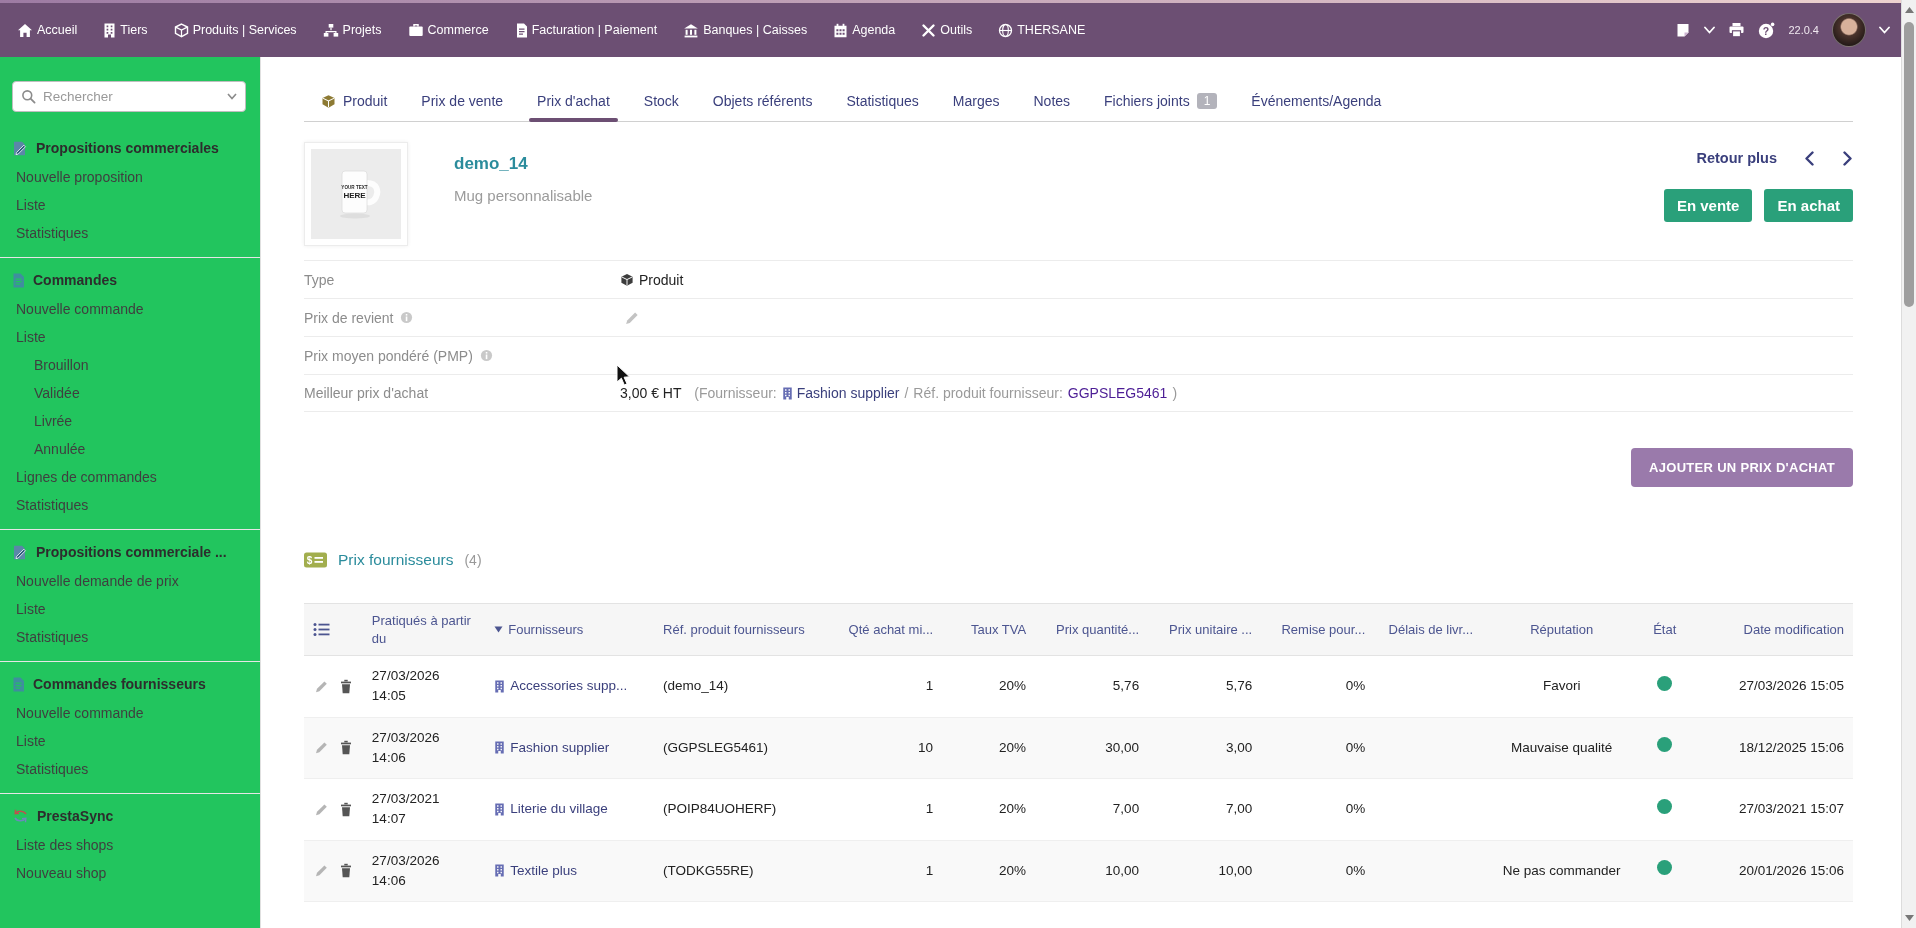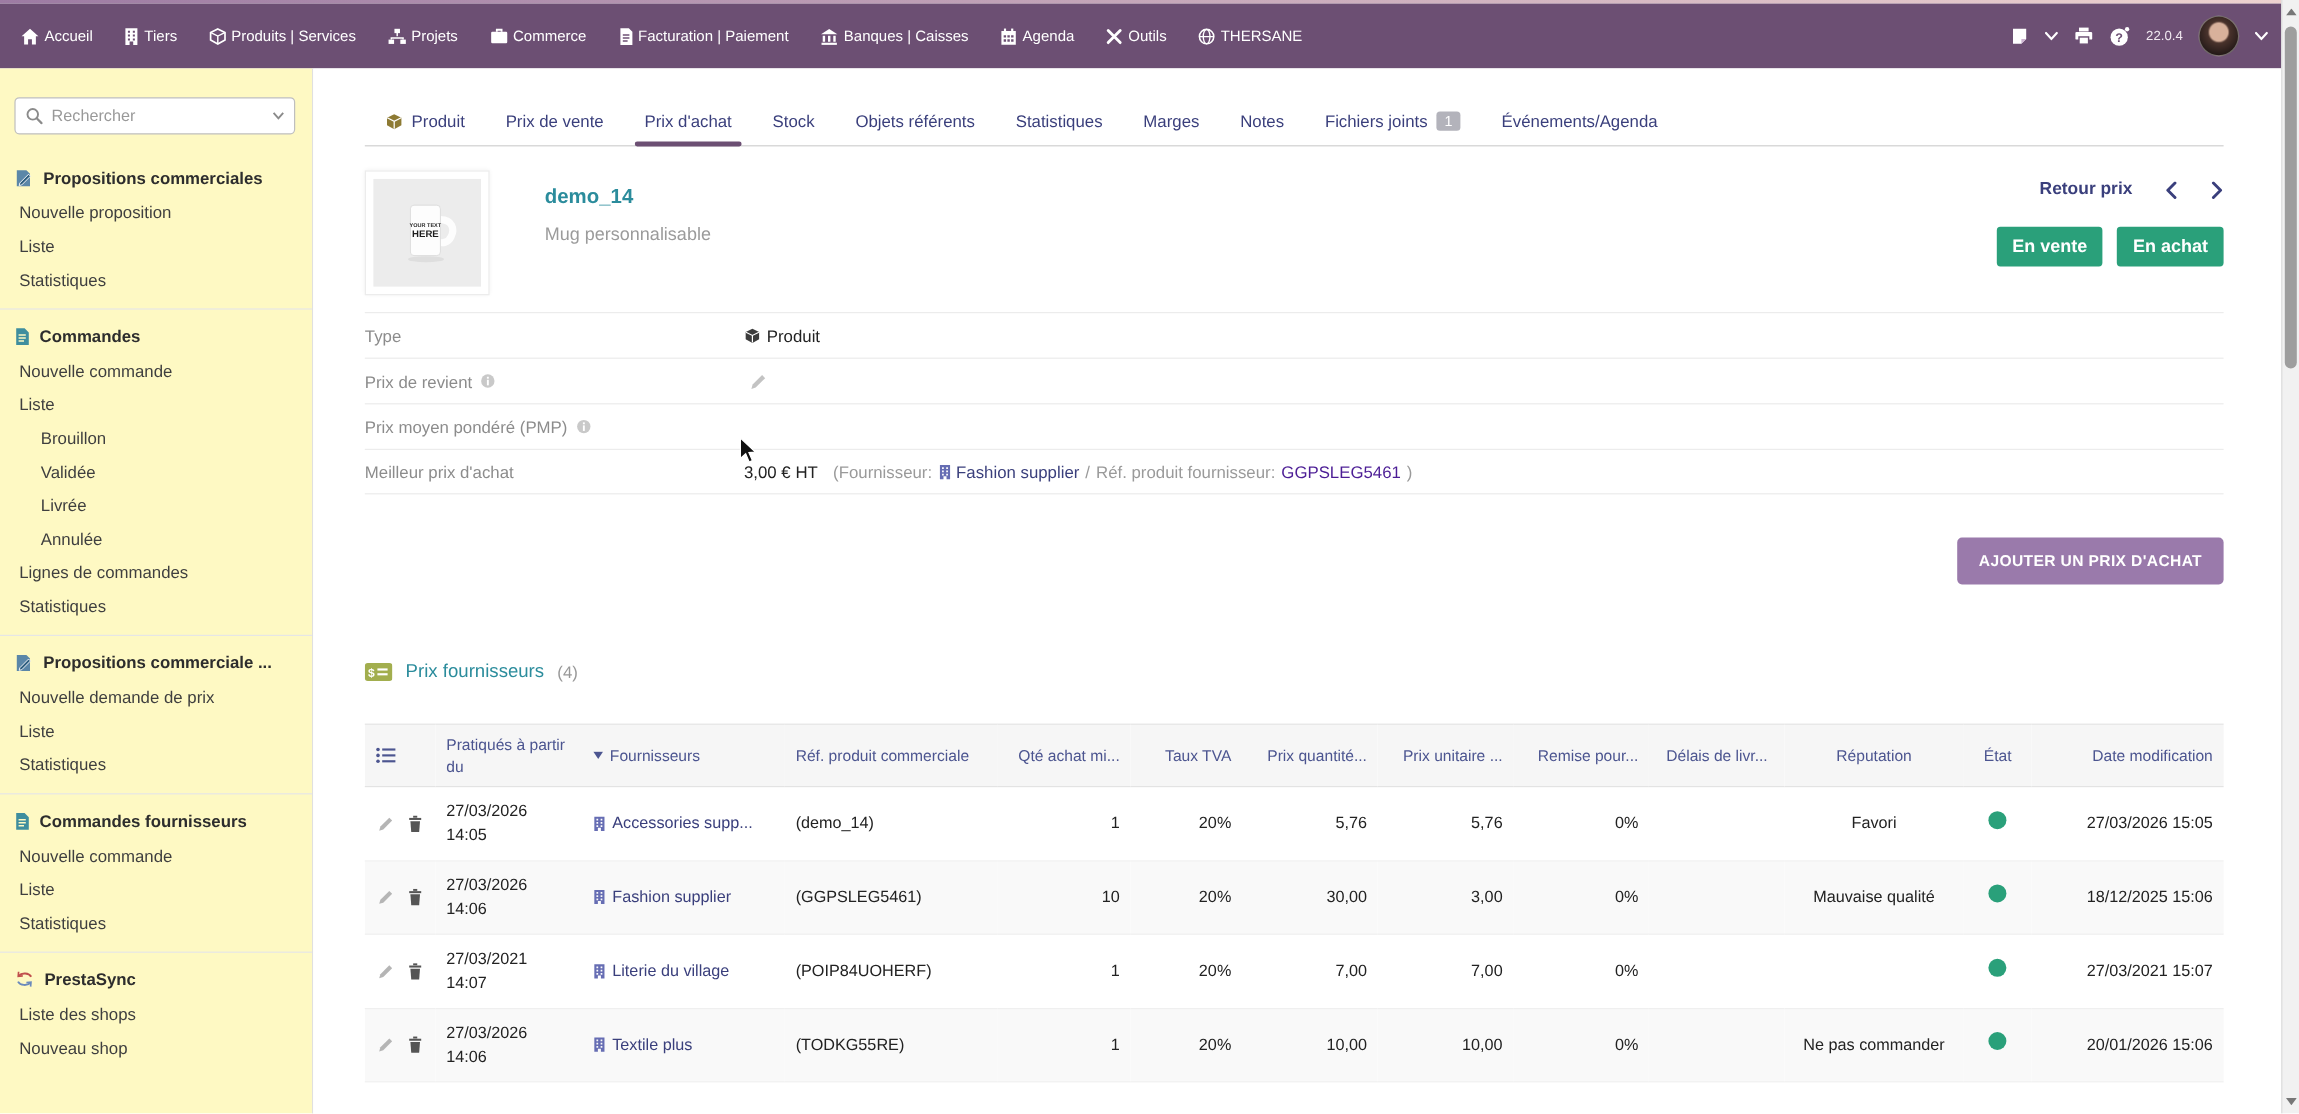--- a/index.html
+++ b/index.html
@@ -11,21 +11,21 @@
   #topbar { height:54px; background:var(--purple,#6c4f73); display:flex; align-items:stretch; position:relative; }
   #menu-left { display:flex; align-items:stretch; padding-left:4px; }
   .menu-item { display:flex; flex-direction:row; align-items:center; justify-content:center; gap:4px; padding:0 13px; color:#fff; font-size:12.5px; cursor:pointer; white-space:nowrap; }
   .menu-item .ic { height:15px; display:flex; align-items:center; }
   #menu-right { position:absolute; right:26px; top:0; height:54px; display:flex; align-items:center; gap:13px; color:#fff; }
   .tb-version { font-size:11px; color:#f0e8f0; }
   .avatar { width:34px; height:34px; border-radius:50%; background:radial-gradient(circle at 50% 40%, #d8b19b 0%, #d8b19b 30%, #4a332c 36%, #241a18 75%); border:1px solid rgba(255,255,255,.35); }
   .ic svg { display:block; }
 
   
-  #sidebar { position:absolute; left:0; top:57px; bottom:0; width:261px; background:#fef9c3; border-right:1px solid #e0e0e0; font-size:14px; }
+  #sidebar { position:absolute; left:0; top:57px; bottom:0; width:261px; background:#22c55e; border-right:1px solid #e0e0e0; font-size:14px; }
   .searchbox { margin:24px 14px 14px 12px; height:31px; background:#fff; border:1px solid #bfbfbf; border-radius:4px; display:flex; align-items:center; padding:0 8px; gap:7px; color:#999; cursor:text; }
   .searchbox .ph { flex:1; font-size:13.5px; }
   .side-section { padding:6px 0 10px; }
   .side-section + .side-section { border-top:1px solid #e6e6e6; }
   .side-head { display:flex; align-items:center; gap:8px; padding:8px 12px 7px; font-weight:bold; color:#2d2d2d; white-space:nowrap; overflow:hidden; }
   .side-item { padding:6px 14px 6px 16px; color:#3f3f3f; cursor:pointer; white-space:nowrap; }
   .side-item.sub { padding-left:34px; }
 
   
   #main { position:absolute; left:261px; right:0; top:57px; bottom:0; background:#fff; }
@@ -363,21 +363,21 @@
           <text x="43.5" y="48.5" text-anchor="middle" font-size="8" font-weight="bold" fill="#1d1d1d" font-family="Liberation Sans,sans-serif">HERE</text>
           <ellipse cx="44" cy="67" rx="15" ry="2.5" fill="#dedede"></ellipse>
         </svg>
       </div>
     <div class="prod-titles">
       <div class="prod-ref">demo_14</div>
       <div class="prod-label">Mug personnalisable</div>
     </div>
     <div class="prod-right">
       <div class="nav-row">
-        <a>Retour prix</a>
+        <a>Retour plus</a>
         <span class="ic">
             <svg width="11" height="15" viewBox="0 0 11 15">
               <path d="M8.5 1.5 L2.5 7.5 L8.5 13.5" fill="none" stroke="#3a3f7c" stroke-width="2.4" stroke-linecap="round" stroke-linejoin="round"></path>
             </svg>
           </span>
         <span class="ic">
             <svg width="11" height="15" viewBox="0 0 11 15">
               <path d="M2.5 1.5 L8.5 7.5 L2.5 13.5" fill="none" stroke="#3a3f7c" stroke-width="2.4" stroke-linecap="round" stroke-linejoin="round"></path>
             </svg>
           </span>
@@ -496,21 +496,21 @@
                 <circle cx="2" cy="7.5" r="1.5" fill="#4c5590"></circle>
                 <circle cx="2" cy="12.4" r="1.5" fill="#4c5590"></circle>
                 <rect x="5.5" y="1.7" width="11" height="1.8" fill="#4c5590"></rect>
                 <rect x="5.5" y="6.6" width="11" height="1.8" fill="#4c5590"></rect>
                 <rect x="5.5" y="11.5" width="11" height="1.8" fill="#4c5590"></rect>
               </svg></span></th>
           <th class="al"><span>Pratiqués à partir du</span></th>
           <th class="al"><span class="ic" style="margin-right: 5px; vertical-align: 1px; display: inline-block;"><svg width="9" height="7" viewBox="0 0 9 7">
                 <path d="M0.5 0.5 H8.5 L4.5 6.5 Z" fill="#4c5590"></path>
               </svg></span><span>Fournisseurs</span></th>
-          <th class="al"><span>Réf. produit commerciale</span></th>
+          <th class="al"><span>Réf. produit fournisseurs</span></th>
           <th class="ar"><span>Qté achat mi...</span></th>
           <th class="ar"><span>Taux TVA</span></th>
           <th class="ar"><span>Prix quantité...</span></th>
           <th class="ar"><span>Prix unitaire ...</span></th>
           <th class="ar"><span>Remise pour...</span></th>
           <th class="ac"><span>Délais de livr...</span></th>
           <th class="ac"><span>Réputation</span></th>
           <th class="ac"><span>État</span></th>
           <th class="ar"><span>Date modification</span></th>
         </tr>

